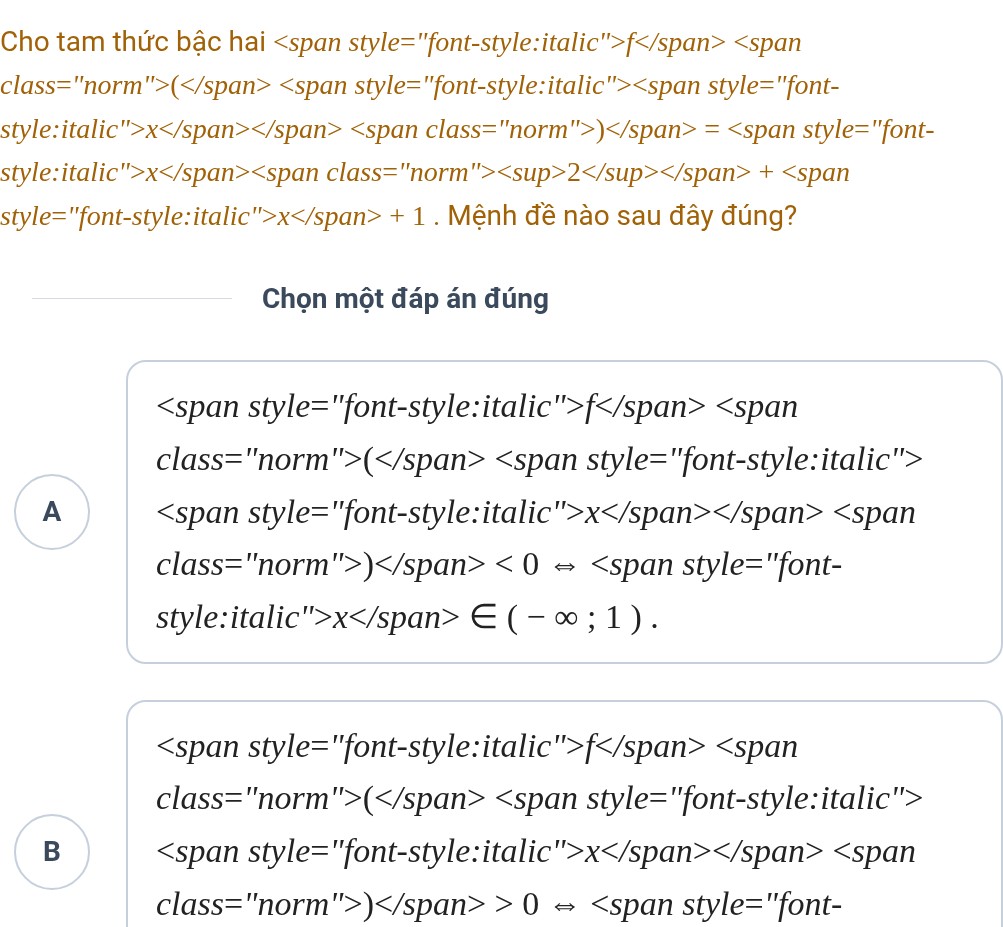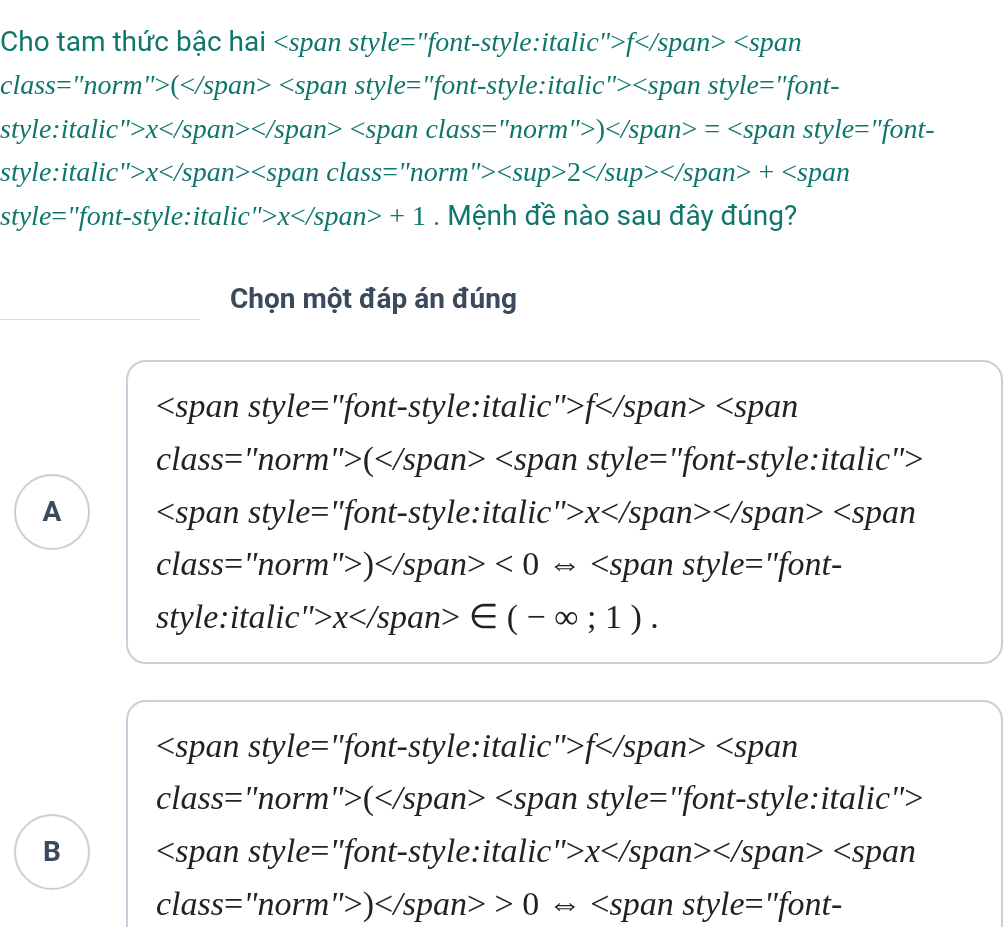--- a/index.html
+++ b/index.html
@@ -14,33 +14,34 @@
   .page {
     background: #ffffff;
     padding: 0 0 40px 0;
     border-radius: 0 0 24px 24px;
     max-width: 1003px;
     margin: 0 auto;
     box-sizing: border-box;
   }
   .question-text {
     padding: 20px 30px 30px 0;
-    color: #0f766e;
+    color: #a16207;
   }
   .question-text .math {
     font-family: "Times New Roman", Times, serif;
     font-style: italic;
   }
   .question-text .math .norm {
     font-style: normal;
   }
   .divider-row {
     display: flex;
-    align-items: flex-end;
+    align-items: center;
     margin: 10px 0 40px 0;
+    padding-left: 32px;
   }
   .divider-line {
     flex: 0 0 200px;
     height: 1px;
     background: #d5dbe3;
     margin-right: 30px;
   }
   .divider-label {
     font-weight: 700;
     color: #3a4a5c;

